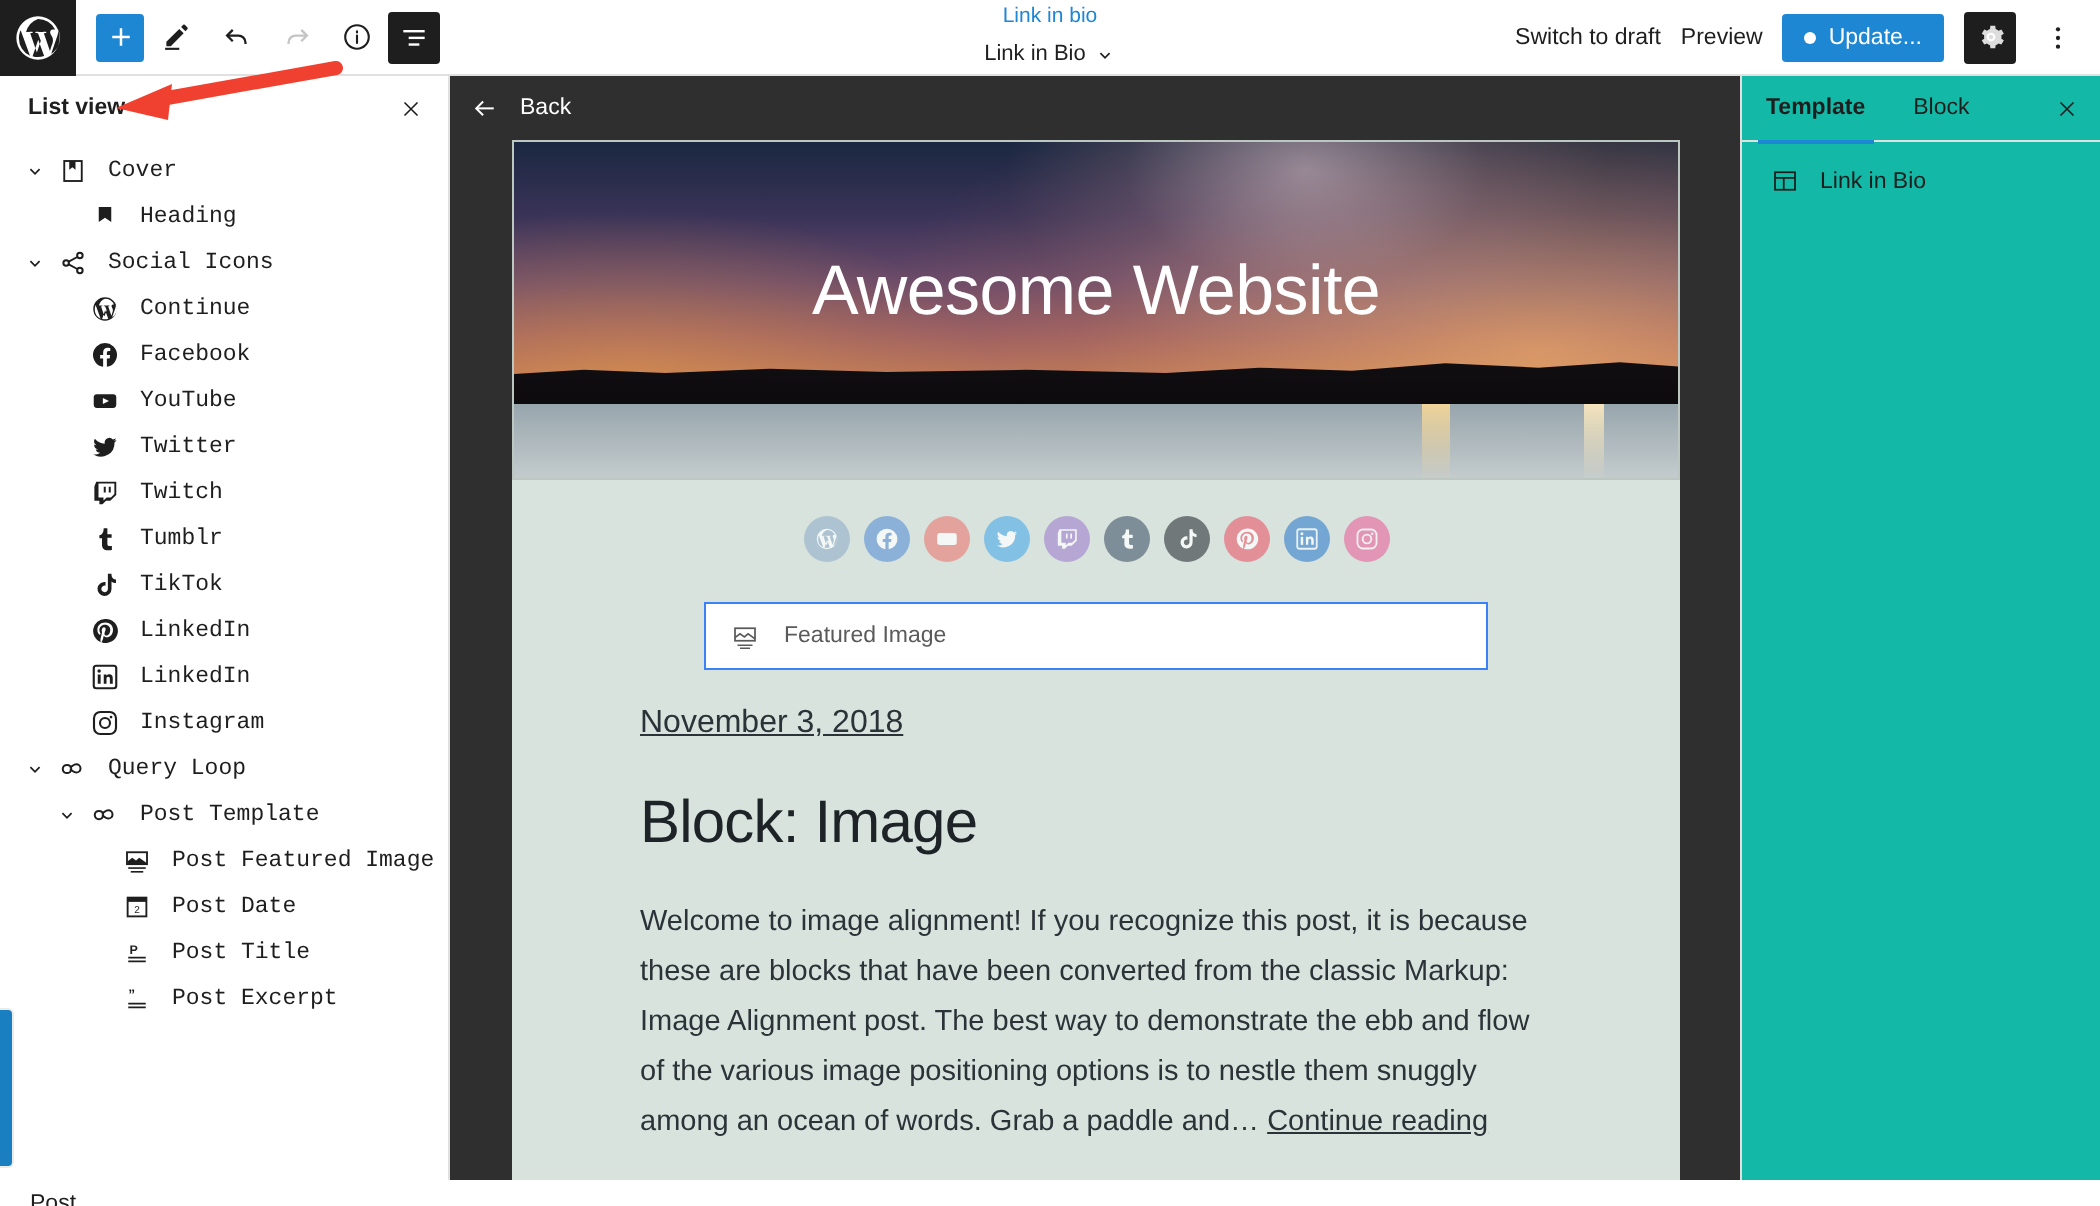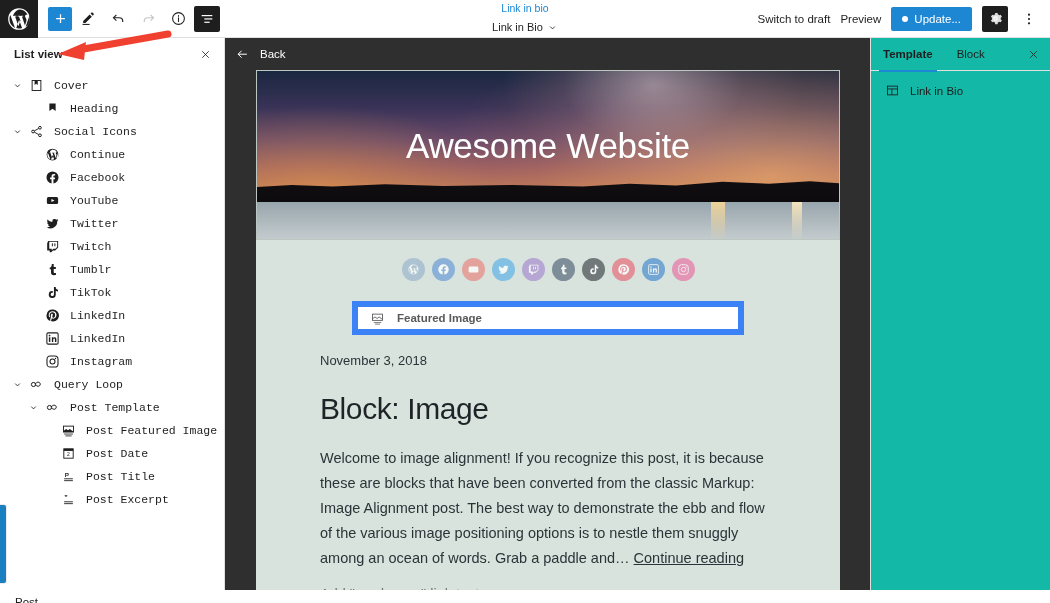--- a/index.html
+++ b/index.html
@@ -147,26 +147,26 @@
   .sicon {
     width: 23px; height: 23px; border-radius: 50%;
     display: flex; align-items: center; justify-content: center;
     color: rgba(255,255,255,0.92); cursor: pointer; opacity: 0.72;
   }
   .sicon svg { width: 13px; height: 13px; display: block; }
 
   
   .featured-ph {
     margin: 10px auto 0 auto; width: 392px; height: 34px; background: #fff;
-    border: 6px solid #3b82f6; display: flex; align-items: center; gap: 12px;
-    padding-left: 12px; font-size: 11.5px; color: #5a5a5a; cursor: pointer; font-weight: bold;
+    border: 1px solid #3b82f6; display: flex; align-items: center; gap: 12px;
+    padding-left: 12px; font-size: 11.5px; color: #5a5a5a; cursor: pointer;
   }
 
   .post-body { padding: 18px 64px 0 64px; }
-  .post-date { font-size: 13px; color: #2c3338; }
+  .post-date { font-size: 16px; color: #2c3338; text-decoration: underline; }
   .post-title { font-size: 30px; font-weight: 400; color: #1e2327; margin-top: 24px; letter-spacing: -0.4px; }
   .post-excerpt {
     font-size: 14.5px; line-height: 25px; color: #2c3338; margin-top: 20px;
   }
   .cont-read { text-decoration: underline; color: #2c3338; cursor: pointer; }
   .readmore-ph { font-size: 14.5px; color: #6f7c78; margin-top: 15px; cursor: text; }
 
   
   .settings {
     position: absolute; top: 38px; left: 870px; width: 180px; height: 552px;

